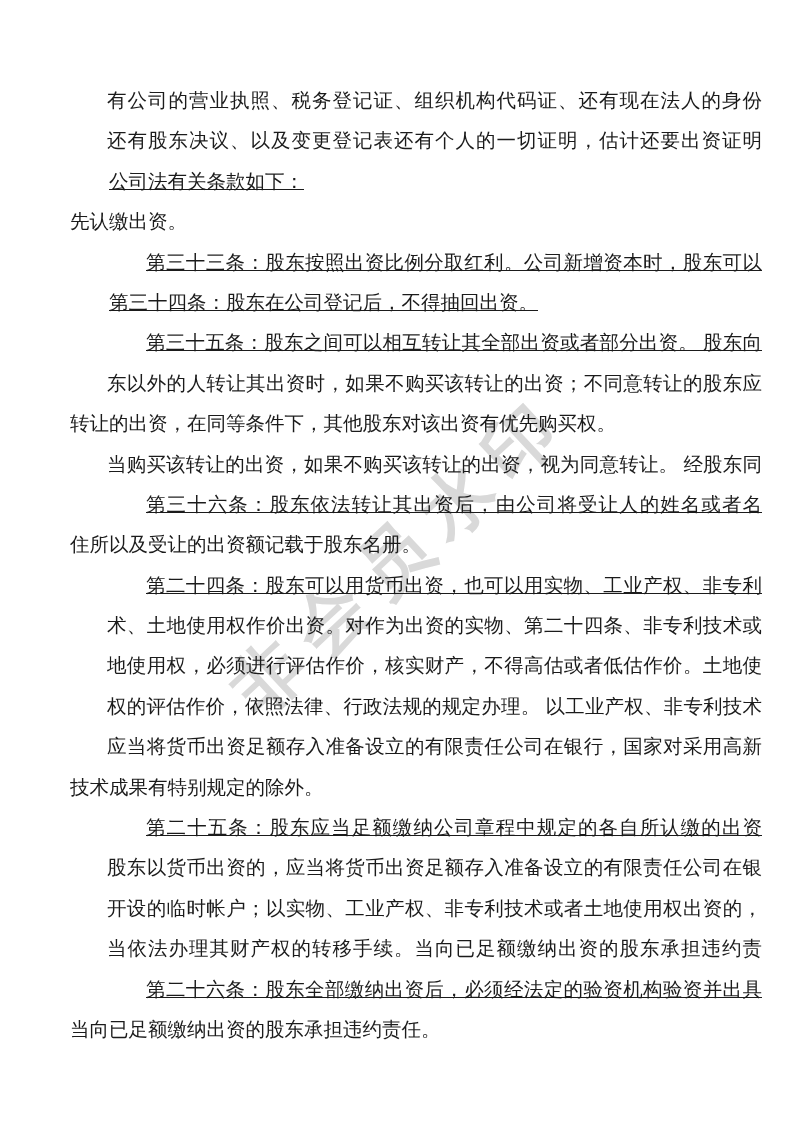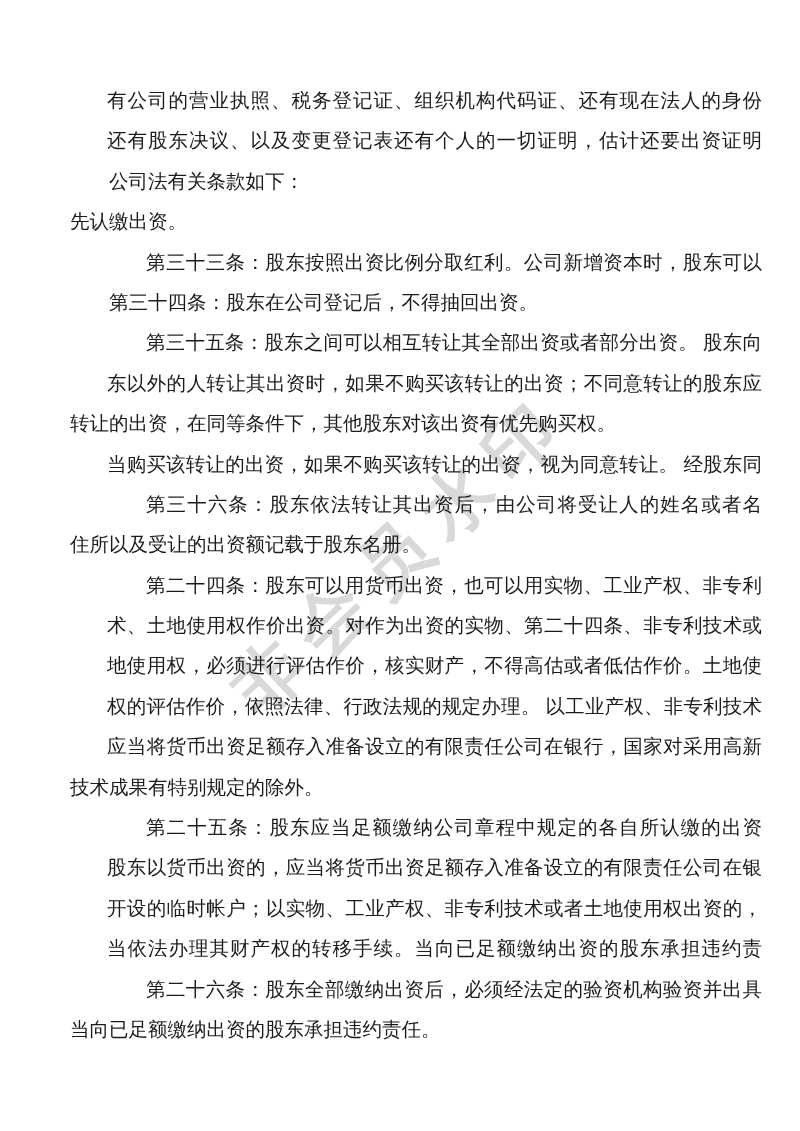--- a/index.html
+++ b/index.html
@@ -47,20 +47,21 @@
     line-height: 40.4px;
     text-align: justify;
     overflow: hidden;
   }
   .line.fill {
     text-align-last: justify;
     margin-left: 37px;
   }
   .line.indent {
     text-indent: 2em;
+    text-decoration: underline;
   }
 </style>
 </head>
 <body>
 
 <div class="page">
   <div class="watermark" style="color: rgb(217, 217, 217);">非会员水印</div>
   <div class="doc-body" style="color: rgb(27, 27, 27);">
       <div class="line fill">有公司的营业执照、税务登记证、组织机构代码证、还有现在法人的身份证、</div>
       <div class="line fill">还有股东决议、以及变更登记表还有个人的一切证明，估计还要出资证明等。</div>

